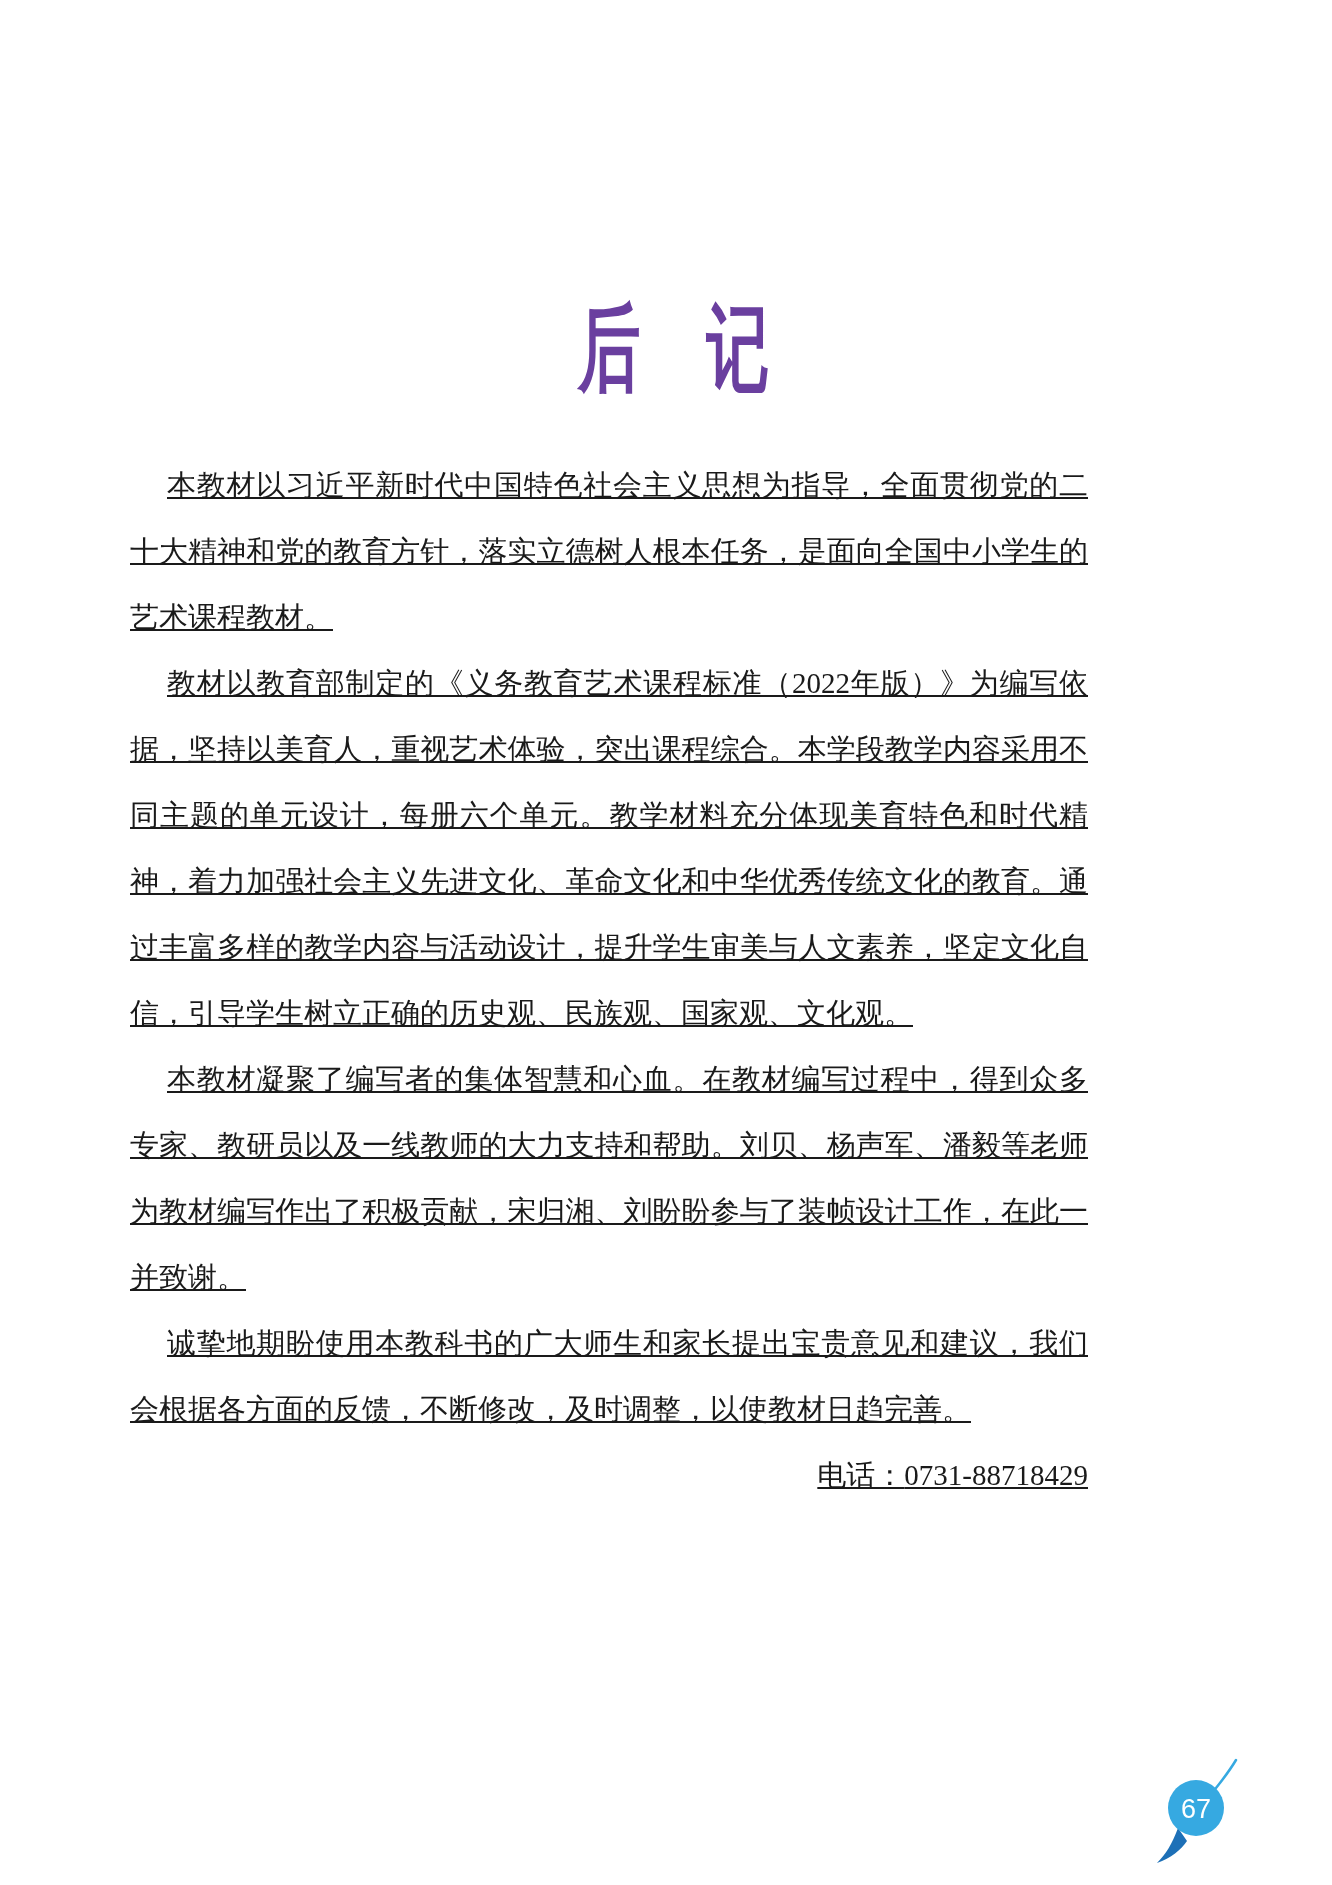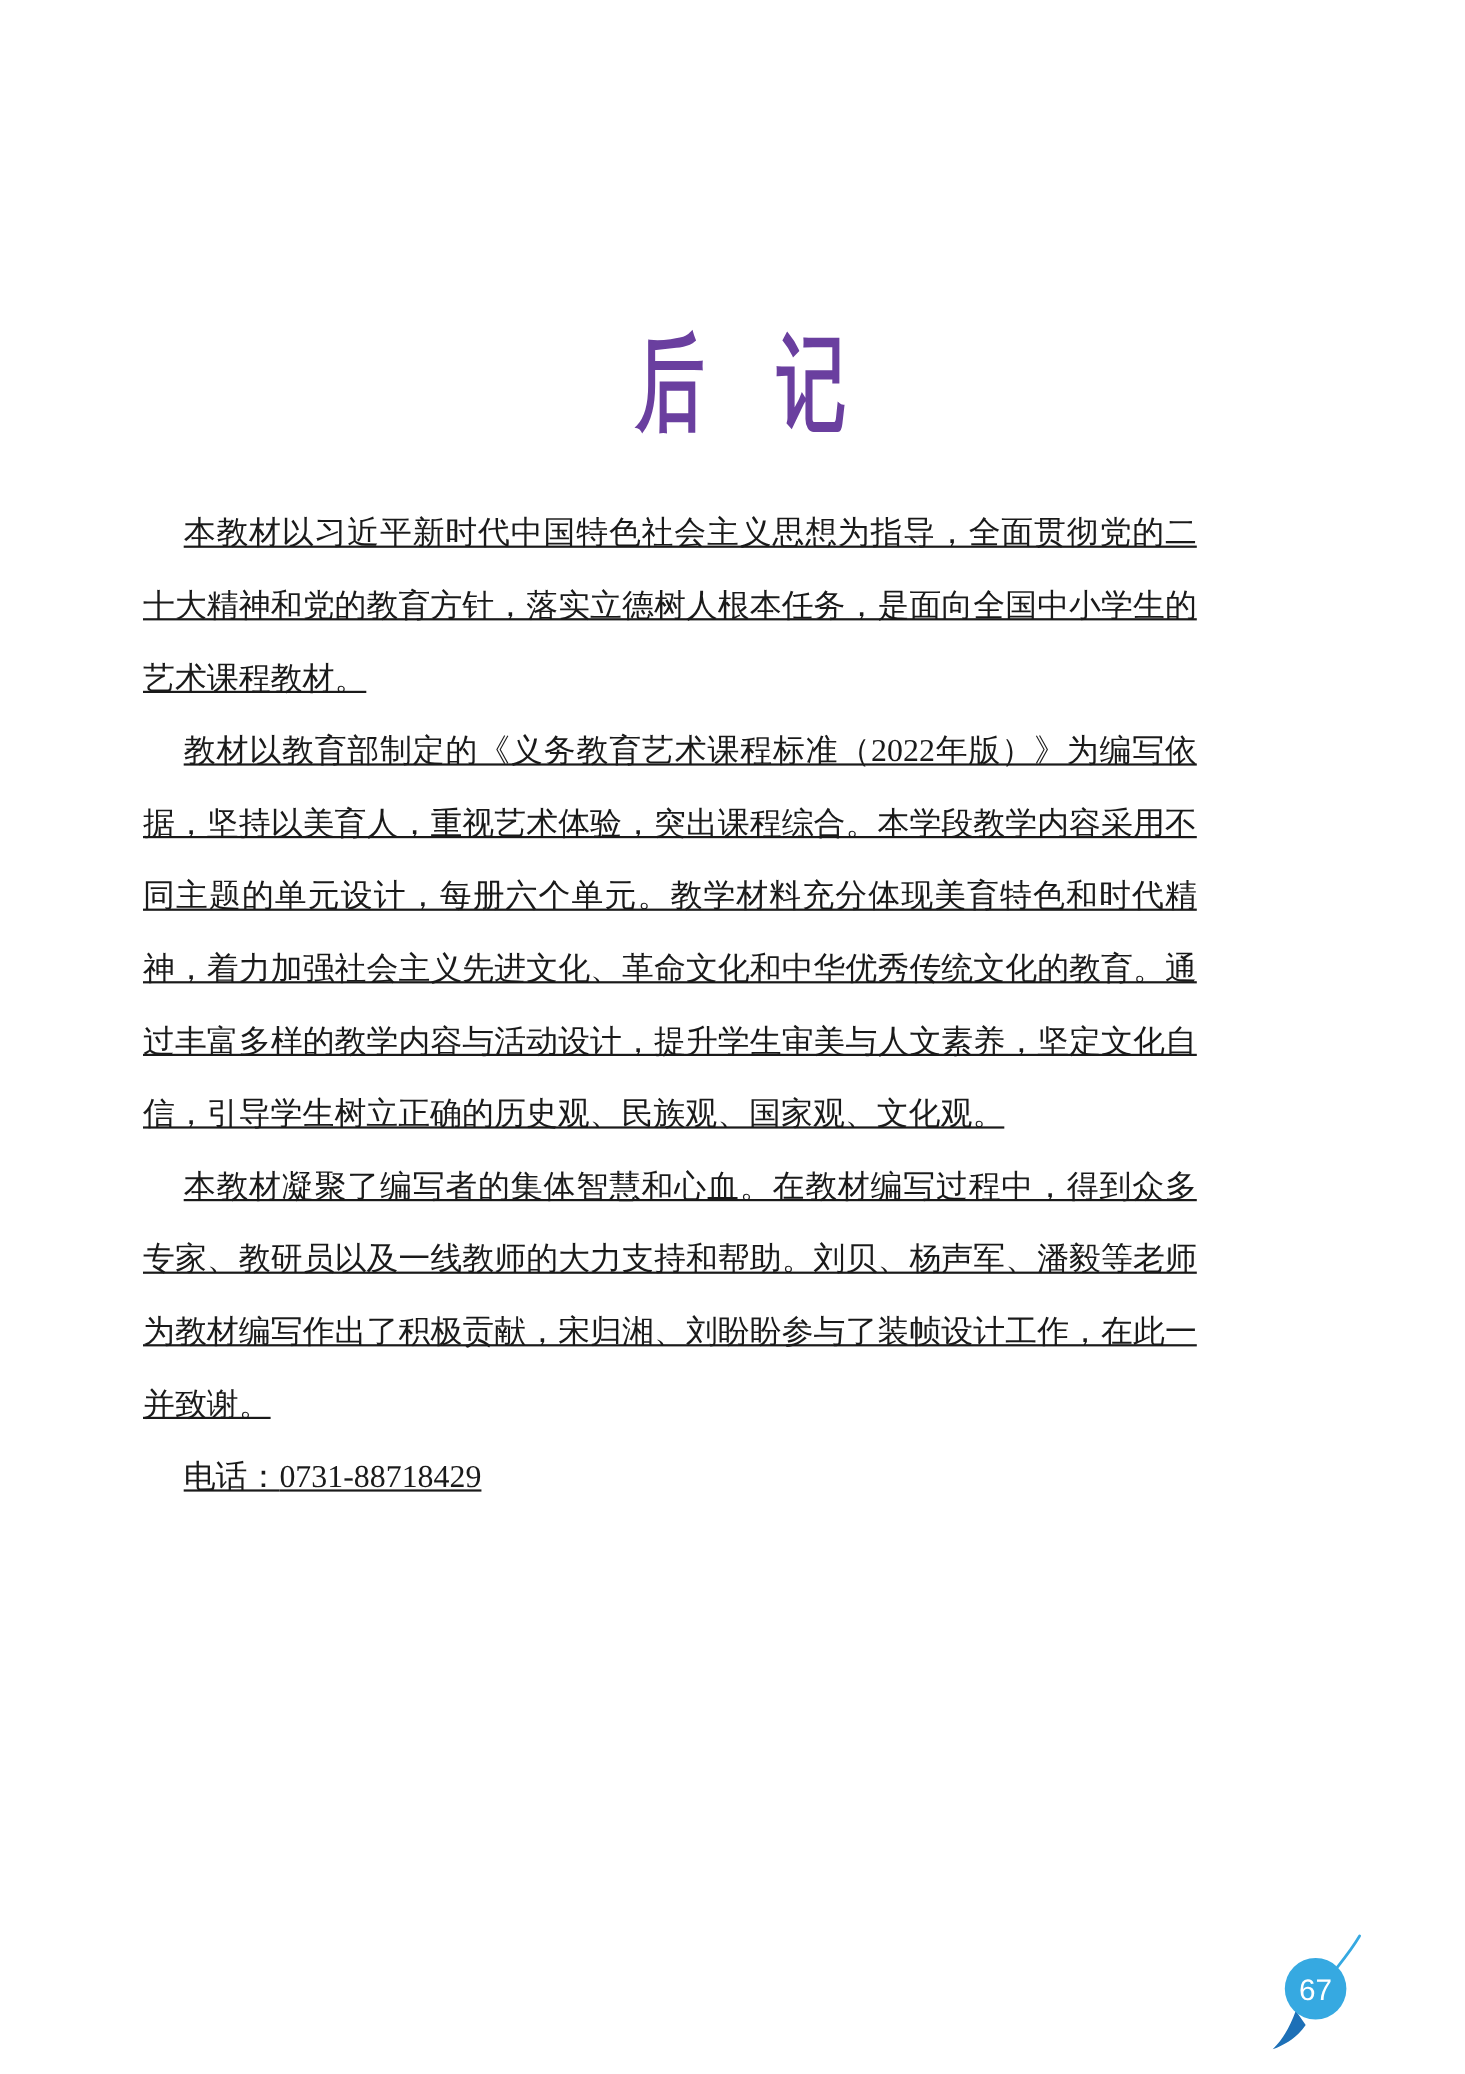--- a/index.html
+++ b/index.html
@@ -35,21 +35,21 @@
     line-height: 66px;
     color: var(--body-text, #1a1a1a);
     text-align: justify;
   }
   .body p {
     margin: 0;
     text-indent: 37px;
     text-decoration: underline;
   }
   .body p.contact {
-    text-align: left;
+    text-align: right;
   }
   .badge {
     position: absolute;
     left: 1148px;
     top: 1756px;
     width: 92px;
     height: 112px;
   }
   .badge text {
     font-family: "Liberation Sans", "DejaVu Sans", sans-serif;
@@ -63,20 +63,21 @@
 <div class="page">
 
   <div class="title">
     <span>后</span><span class="gap">记</span>
   </div>
 
   <div class="body">
     <p>本教材以习近平新时代中国特色社会主义思想为指导，全面贯彻党的二十大精神和党的教育方针，落实立德树人根本任务，是面向全国中小学生的艺术课程教材。</p>
     <p>教材以教育部制定的《义务教育艺术课程标准（2022年版）》为编写依据，坚持以美育人，重视艺术体验，突出课程综合。本学段教学内容采用不同主题的单元设计，每册六个单元。教学材料充分体现美育特色和时代精神，着力加强社会主义先进文化、革命文化和中华优秀传统文化的教育。通过丰富多样的教学内容与活动设计，提升学生审美与人文素养，坚定文化自信，引导学生树立正确的历史观、民族观、国家观、文化观。</p>
     <p>本教材凝聚了编写者的集体智慧和心血。在教材编写过程中，得到众多专家、教研员以及一线教师的大力支持和帮助。刘贝、杨声军、潘毅等老师为教材编写作出了积极贡献，宋归湘、刘盼盼参与了装帧设计工作，在此一并致谢。</p>
+    <p>诚挚地期盼使用本教科书的广大师生和家长提出宝贵意见和建议，我们会根据各方面的反馈，不断修改，及时调整，以使教材日趋完善。</p>
     <p class="contact"><span>电话：</span><span>0731-88718429</span></p>
   </div>
 
   <svg class="badge" viewBox="0 0 92 112">
     <path d="M30,72 C24,88 18,98 9,107 C23,102 33,94 39,85 Z" style="fill: var(--badge-tail, #1d70b7);"></path>
     <path d="M68,32 C76,22 82,14 88,4" style="fill: none; stroke: var(--badge-bubble, #36a9e1); stroke-width: 2.5; stroke-linecap: round;"></path>
     <circle cx="48" cy="52" r="28" style="fill: var(--badge-bubble, #36a9e1);"></circle>
     <text x="48" y="62" text-anchor="middle">67</text>
   </svg>
 

